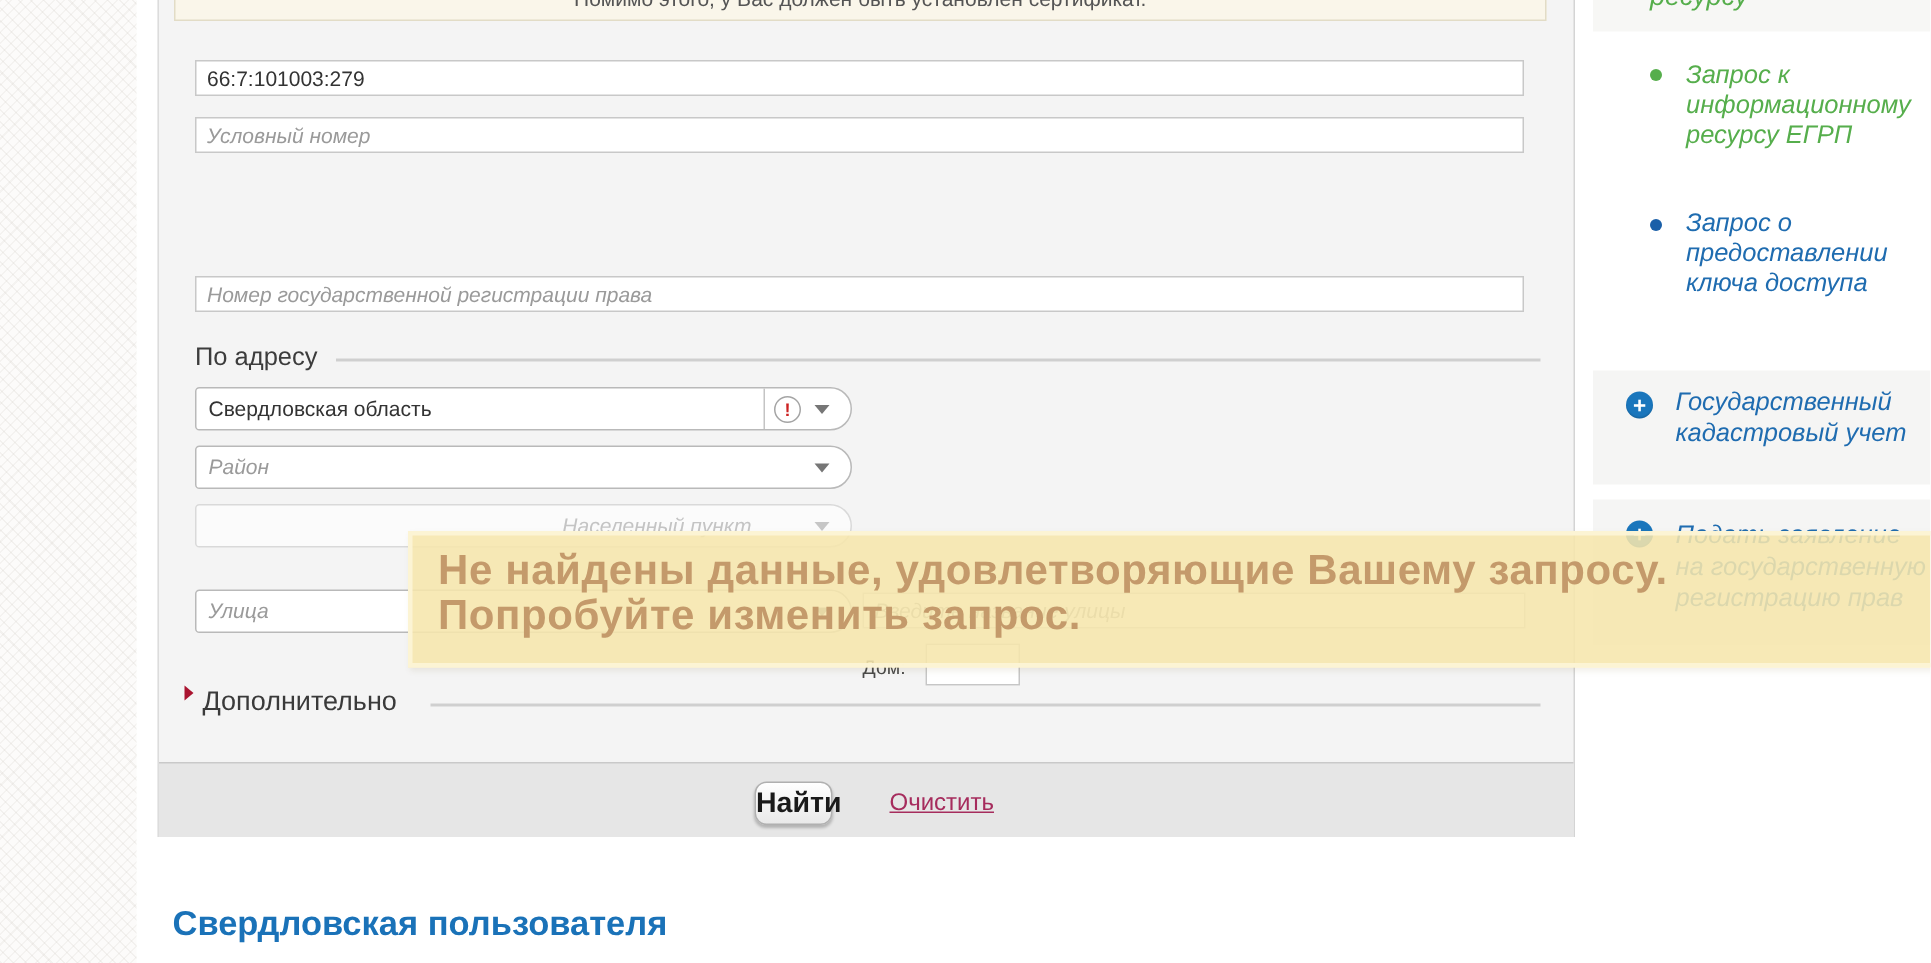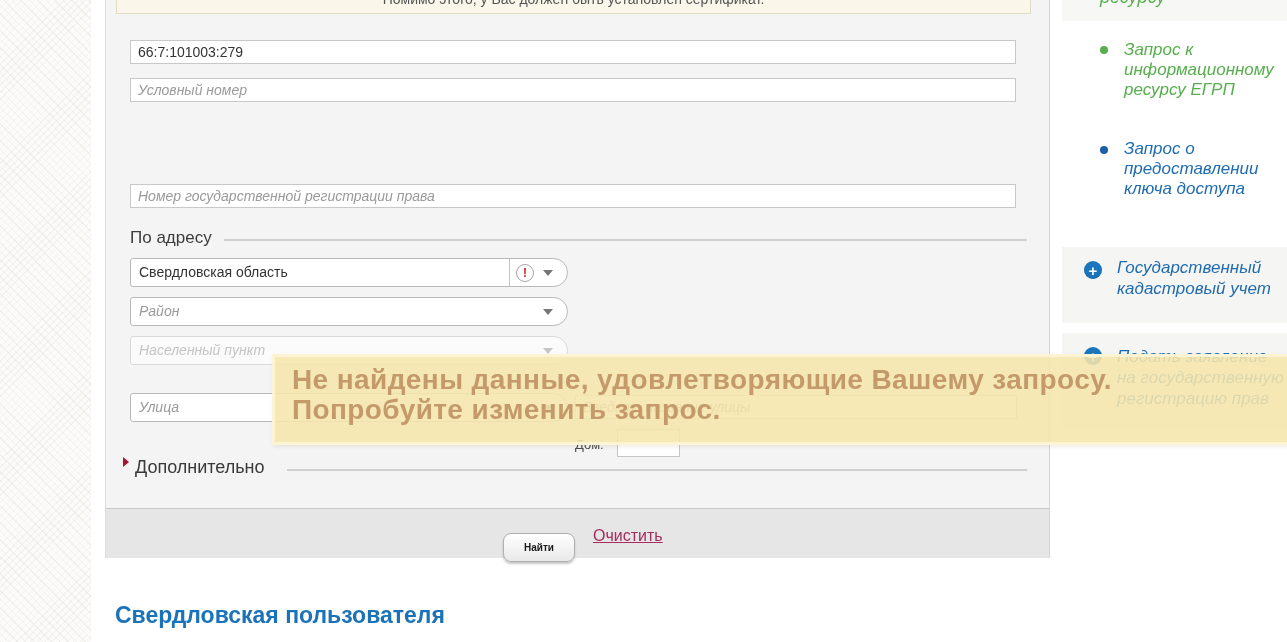--- a/index.html
+++ b/index.html
@@ -54,42 +54,42 @@
   }
   .sel .controls.bordered { border-left:1px solid #c4c4c4; }
   .warn-badge {
     width:18px; height:18px; border:1px solid #a5a5a5; border-radius:50%;
     background:#fff; color:#c22; font-weight:bold; font-size:12px;
     display:flex; align-items:center; justify-content:center; line-height:1;
   }
   .chev { width:0; height:0; border-left:5px solid transparent;
     border-right:5px solid transparent; border-top:6px solid #767676; }
   .sel.disabled { background:#fbfbfb; border-color:#d9d9d9; }
-  .sel.disabled .txt.ph { color:#c4c4c4; }
+  .sel.disabled .txt.ph { color:#c4c4c4;text-align:right; }
   .sel.disabled .chev { border-top-color:#c6c6c6; }
   .house-label { position:absolute; left:469px; top:437px; font-size:13px; color:#4a4a4a; }
   .house-input {
     position:absolute; left:511px; top:429px; width:63px; height:28px;
     background:#fff; border:1px solid #c6c6c6; font-size:14px; padding:0 5px; outline:none;
   }
   .expander { position:absolute; left:17px; top:457px; display:flex; gap:6px; cursor:pointer; }
   .tri-right { width:0; height:0; border-top:5px solid transparent;
     border-bottom:5px solid transparent; border-left:6px solid #aa1430; }
   .expander .lbl { font-size:18px; color:#3a3a3a; }
   .form-footer {
     position:absolute; left:0; top:508px; width:100%; height:50px;
     background:#e6e6e6; border-top:1px solid #c9c9c9;
   }
   .find-btn {
-    position:absolute; left:397px; top:24px; width:72px; height:29px;
+    position:absolute; left:397px; top:12px; width:52px; height:29px;
     border:1px solid #b0b0b0; border-radius:8px;
     background:linear-gradient(#ffffff, #e9e9e9);
     box-shadow:0 2px 2px rgba(0,0,0,0.22);
     font-family:"Liberation Sans", sans-serif;
-    font-size:10px; font-weight:bold; color:#1a1a1a; cursor:pointer;
+    font-size:19px; font-weight:bold; color:#1a1a1a; cursor:pointer;
   }
   .clear-link {
     position:absolute; left:487px; top:18px; font-size:16px;
     color:#a62c5d; text-decoration:underline; cursor:pointer;
   }
   .guide-heading {
     position:absolute; left:115px; top:602px;
     font-size:23px; font-weight:bold; color:#1a72b8;
   }
   

